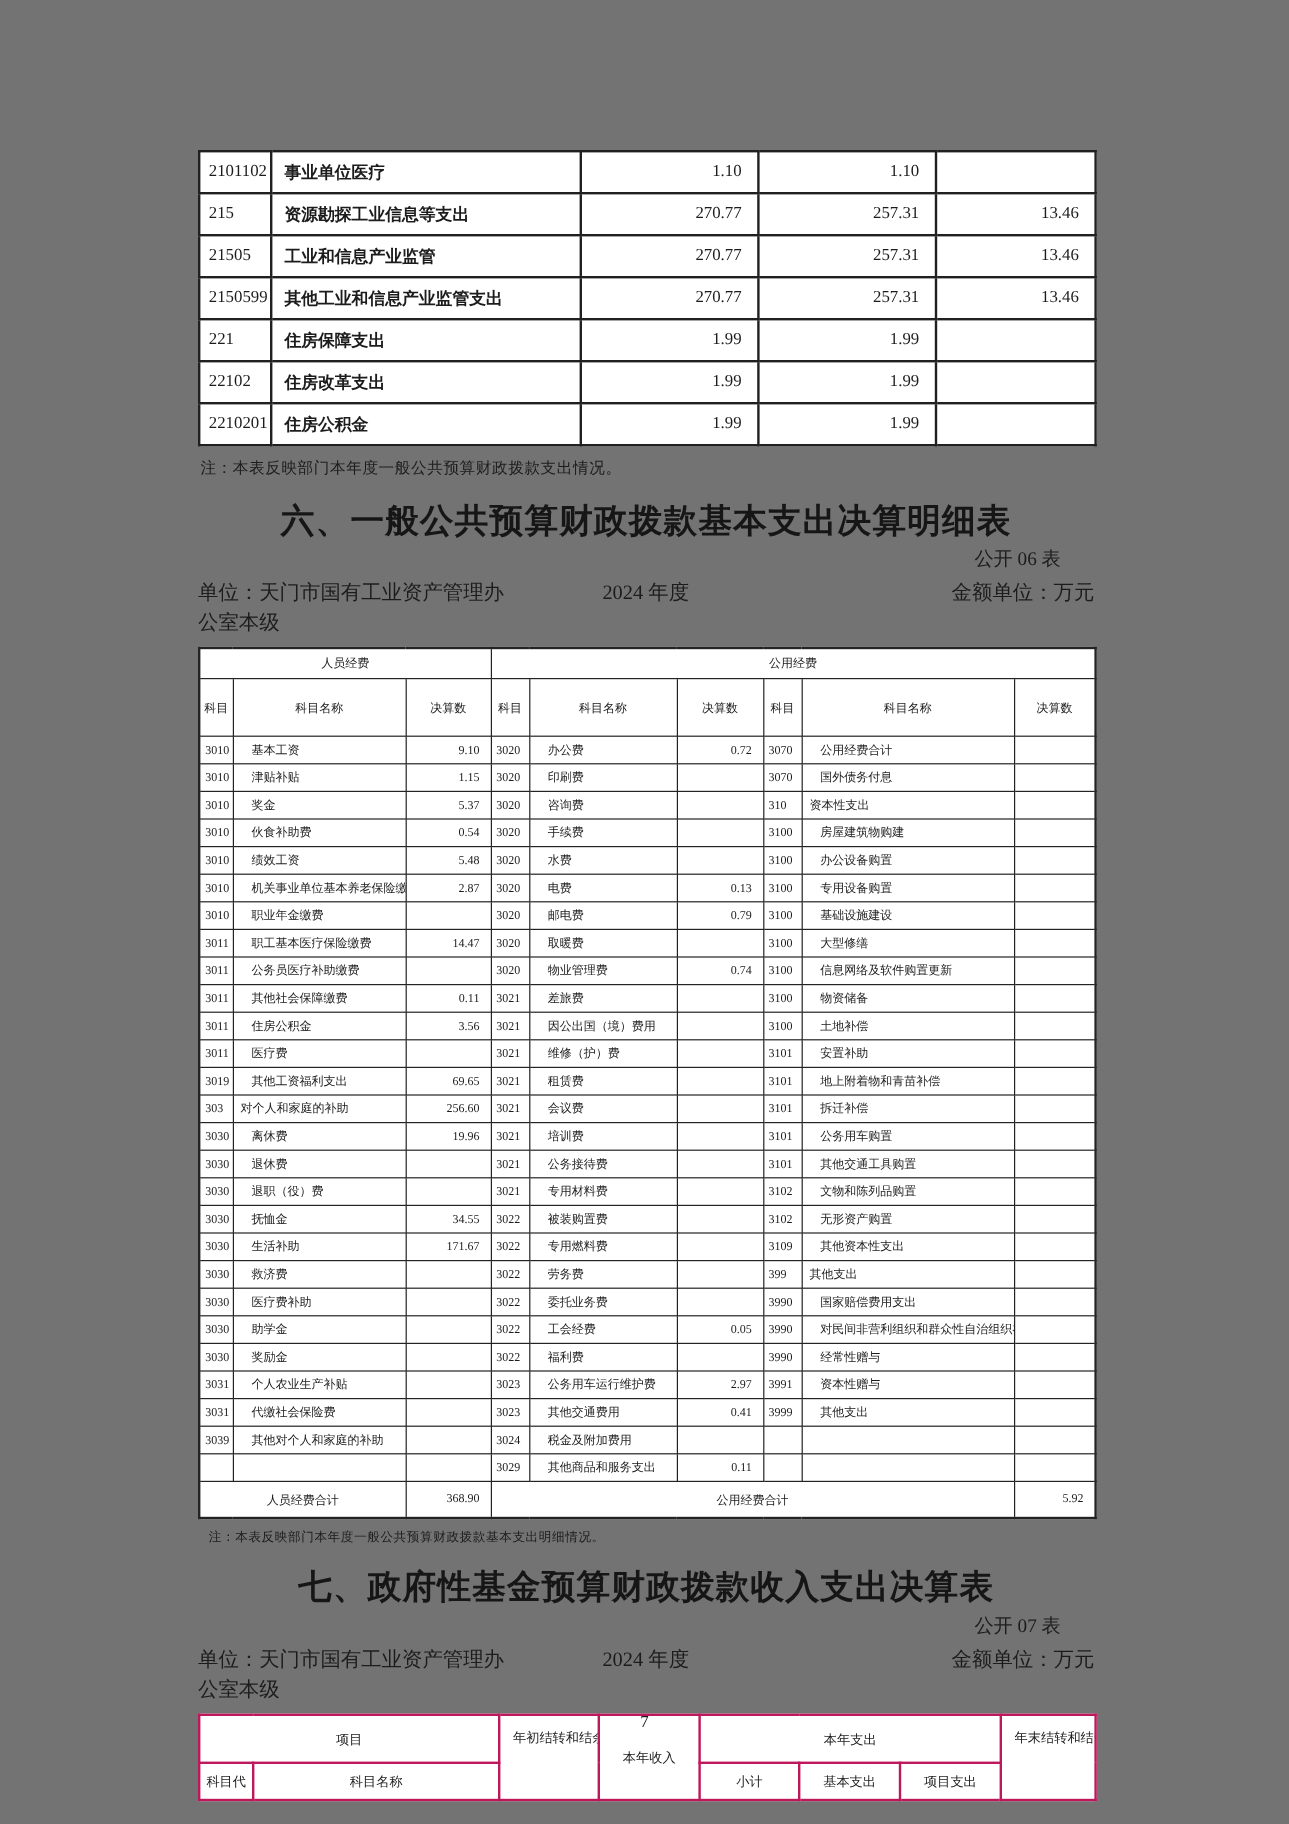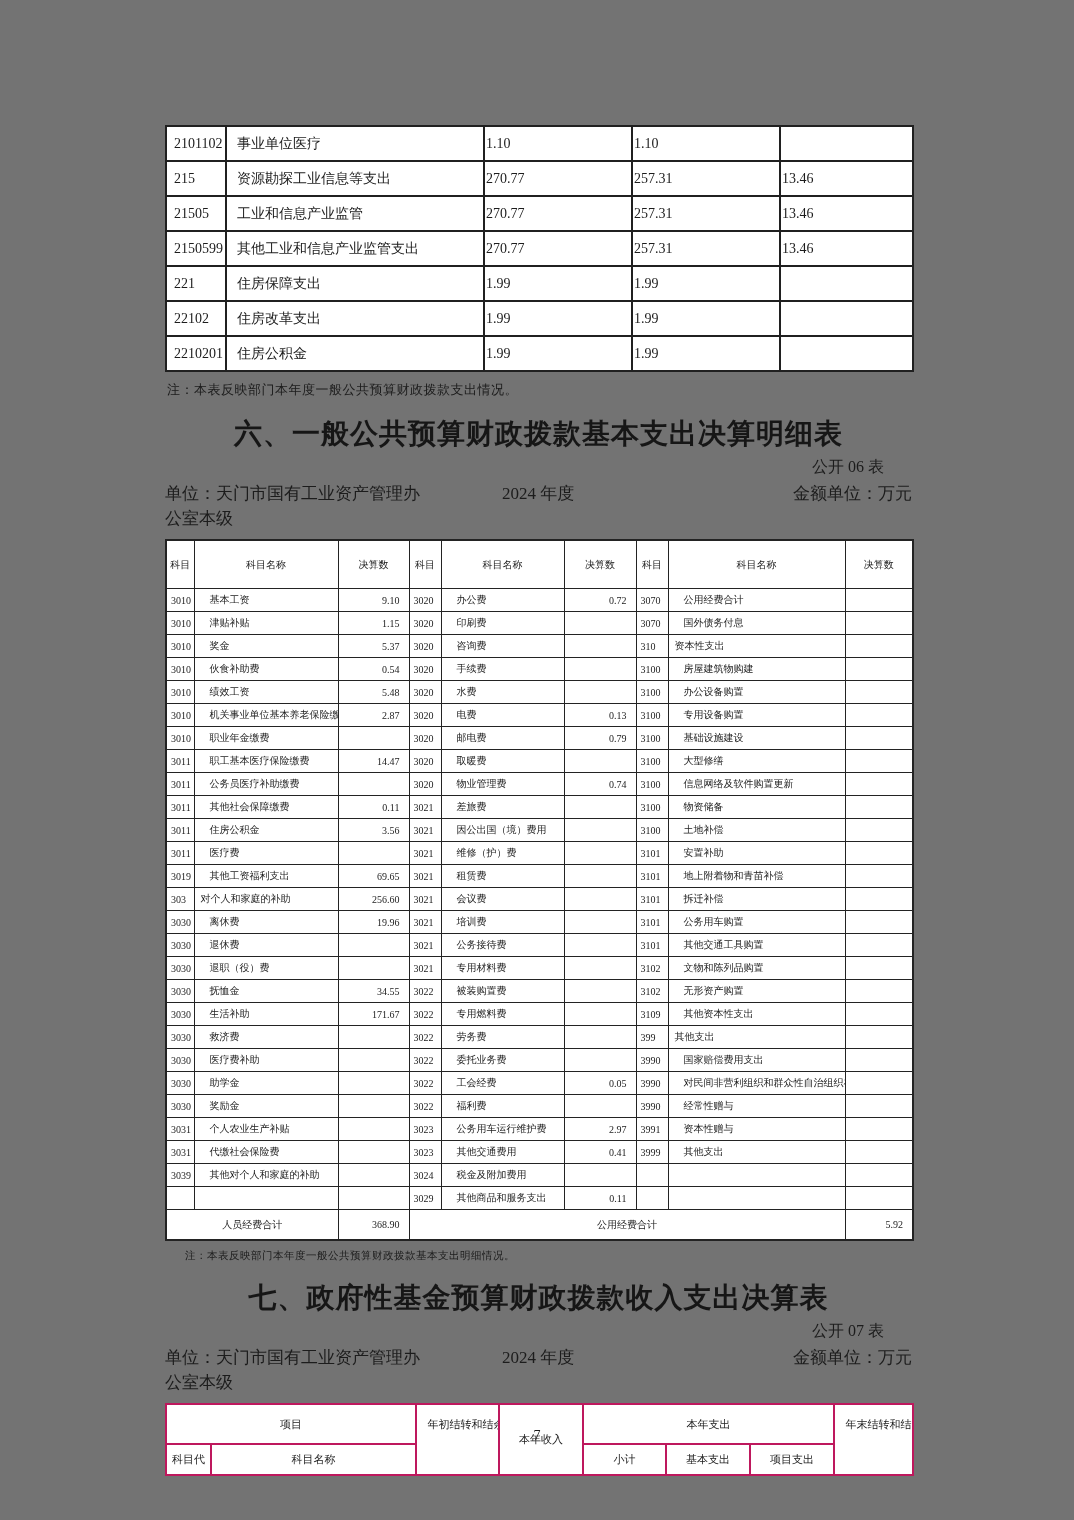--- a/index.html
+++ b/index.html
@@ -12,22 +12,22 @@
     overflow:hidden;
   }
   .content{position:absolute;left:165px;top:0;width:747px;}
   .spacer-top{height:125px;}
 
   
   table{border-collapse:collapse;table-layout:fixed;width:747px;background:#fff;}
   .t-top{border:2px solid #202020;}
   .t-top td{border:2px solid #202020;height:31px;font-size:14px;overflow:hidden;white-space:nowrap;}
   .t-top td.code{padding-left:7px;text-align:left;}
-  .t-top td.name{padding-left:10px;text-align:left;}
-  .t-top td.num{padding-right:13px;text-align:left;}
+  .t-top td.name{padding-left:10px;text-align:left;font-weight:bold;}
+  .t-top td.num{padding-right:13px;text-align:right;}
 
   .note1{margin:9px 0 0 2px;font-size:13px;letter-spacing:.5px;}
 
   
   .sec-title{
     margin:18px 0 0 0;
     text-align:center;
     font-family:"Liberation Sans","DejaVu Sans",sans-serif;
     font-weight:700;
     font-size:28px;
@@ -47,21 +47,21 @@
   .t06 td,.t06 th{border:1px solid #232323;font-weight:normal;overflow:hidden;white-space:nowrap;}
   .t06 .ghead th{height:22px;font-size:10px;text-align:center;}
   .t06 .chead th{height:45px;font-size:10px;text-align:center;}
   .t06 td{height:20px;font-size:10px;}
   .t06 td.code2{padding-left:4px;text-align:left;}
   .t06 td.name2{padding-left:15px;text-align:left;}
   .t06 td.name2.parent{padding-left:6px;}
   .t06 td.num2{padding-right:9px;text-align:right;}
   .t06 td.total-label{height:27px;text-align:center;font-size:10px;}
 
-  .note2{margin:8px 0 0 20px;font-size:10.5px;letter-spacing:.5px;}
+  .note2{margin:8px 0 0 9px;font-size:10.5px;letter-spacing:.5px;}
 
   
   .t07{border:2px solid #202020;margin-top:8px;}
   .t07 td{border:2px solid #be185d;font-size:11px;text-align:center;vertical-align:middle;overflow:hidden;}
   .t07 .r1 td{height:36px;}
   .t07 .r2 td{height:27px;}
   .t07 td.balance{vertical-align:top;}
   .clip2{height:46px;overflow:hidden;line-height:26px;padding-top:5px;width:96px;margin:0 auto;text-align:center;}
 
   .page-num{position:absolute;left:0;top:1428px;width:1074px;text-align:center;font-size:14px;}
@@ -151,20 +151,24 @@
           <col style="width:144px">
           <col style="width:71px">
         <col style="width:32px">
           <col style="width:123px">
           <col style="width:72px">
         <col style="width:32px">
           <col style="width:177px">
           <col style="width:68px">
       </colgroup>
       <thead>
+        <tr class="ghead">
+          <th colspan="3">人员经费</th>
+          <th colspan="6">公用经费</th>
+        </tr>
         <tr class="chead">
           <th>科目</th>
           <th>科目名称</th>
           <th>决算数</th>
           <th>科目</th>
           <th>科目名称</th>
           <th>决算数</th>
           <th>科目</th>
           <th>科目名称</th>
           <th>决算数</th>

